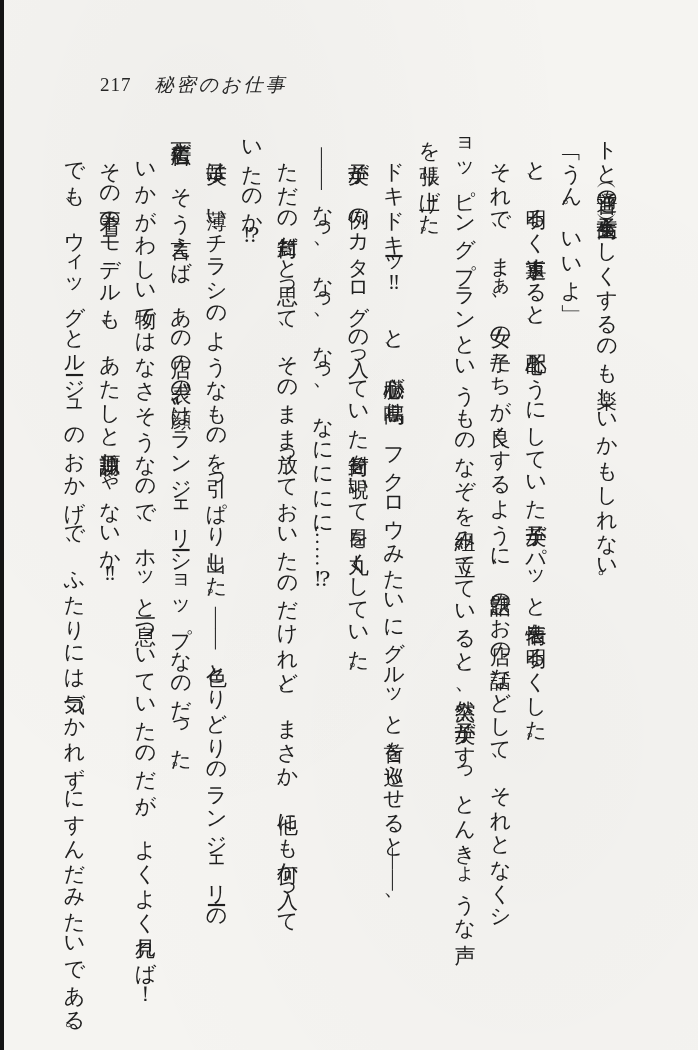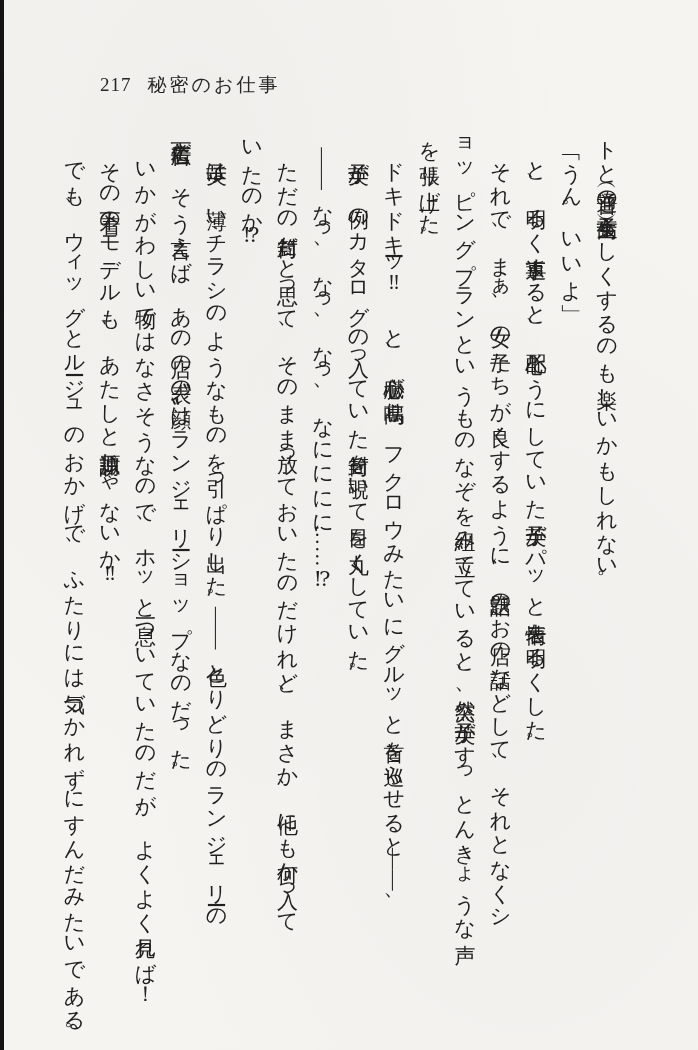--- a/index.html
+++ b/index.html
@@ -31,24 +31,25 @@
   .header {
     position: absolute;
     left: 100px;
     top: 72px;
     font-size: 19px;
     color: #262626;
     white-space: nowrap;
   }
   .page-number {
     letter-spacing: 1px;
-    margin-right: 16px;
+    margin-right: 23px;
   }
   .page-title {
     letter-spacing: 3px;
+    font-style: italic;
   }
   
   .text-body {
     position: absolute;
     top: 126px;
     right: 74px;
     height: 885px;
     writing-mode: vertical-rl;
     text-orientation: mixed;
     font-size: 21px;

